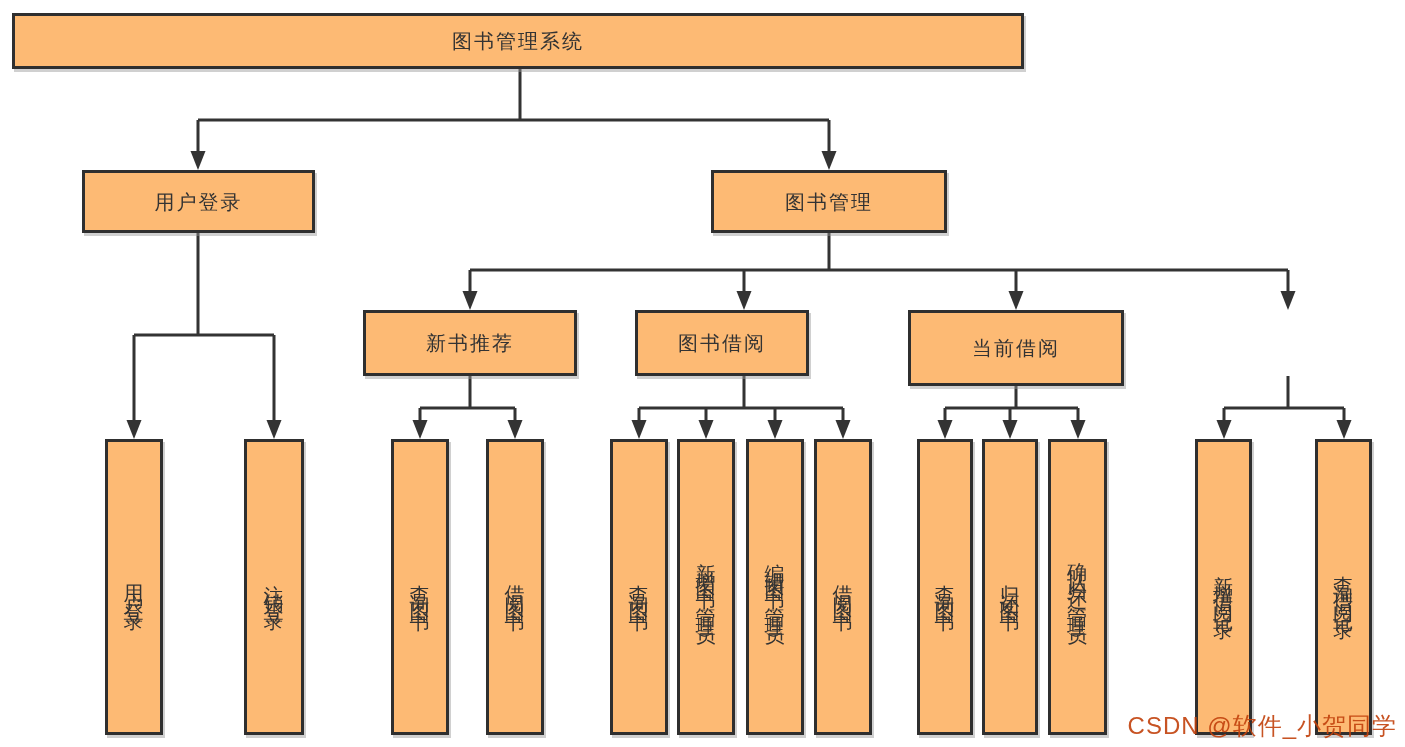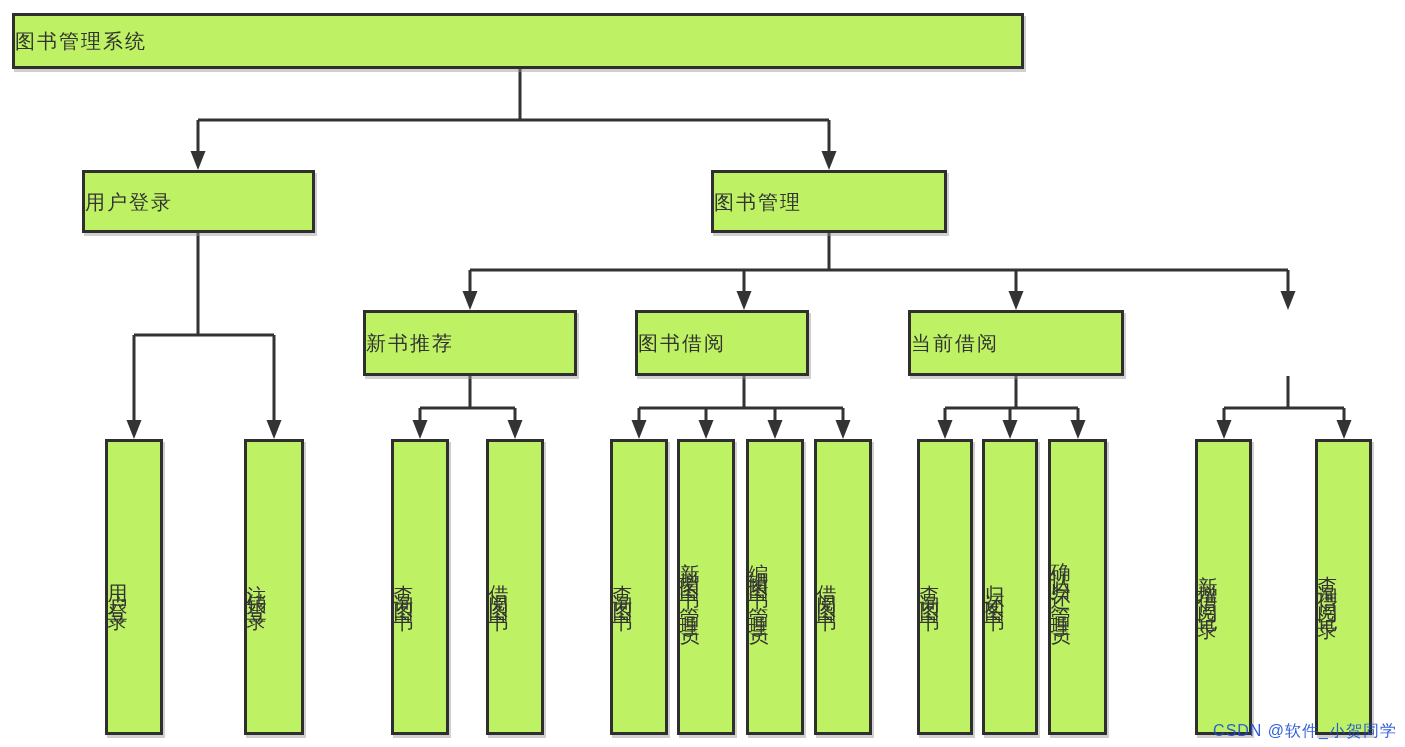--- a/index.html
+++ b/index.html
@@ -2,34 +2,34 @@
 <html><head>
 <meta charset="utf-8">
 <style>
   html,body{margin:0;padding:0;background:#ffffff;}
   .stage{
     position:relative;width:1405px;height:747px;background:#ffffff;
     font-family:"Liberation Sans", sans-serif;overflow:hidden;
   }
   .wires{position:absolute;left:0;top:0;width:1405px;height:747px;}
   .box{
-    position:absolute;box-sizing:border-box;background:#bef264;
-    border:3px solid #2f2f2f;display:flex;align-items:center;justify-content:flex-start;
+    position:absolute;box-sizing:border-box;background:#fdba74;
+    border:3px solid #2f2f2f;display:flex;align-items:center;justify-content:center;
     box-shadow:2px 3px 0 rgba(150,150,150,0.45);z-index:2;
   }
   .box .lbl{
     color:#333333;font-size:20px;letter-spacing:2px;white-space:nowrap;line-height:1;
   }
   .box.v .lbl{
     writing-mode:vertical-rl;text-orientation:mixed;
     letter-spacing:9px;font-size:20px;
   }
   .watermark{
     position:absolute;right:8px;bottom:5px;z-index:6;
-    font-size:16px;letter-spacing:1px;color:#1d4ed8;opacity:0.9;margin-left:40px;
+    font-size:24px;letter-spacing:1px;color:#c2410c;opacity:0.9;margin-left:40px;
   }
 </style>
 </head>
 <body>
 
 <div class="stage">
 
   <svg class="wires" viewBox="0 0 1405 747" xmlns="http://www.w3.org/2000/svg">
     <g stroke="#333333" stroke-width="3" fill="none">
 
@@ -80,21 +80,21 @@
   <div class="box" style="left:363px;top:310px;width:214px;height:66px">
     <span class="lbl">新书推荐</span>
   </div>
 
   <div class="box" style="left:711px;top:170px;width:236px;height:63px">
     <span class="lbl">图书管理</span>
   </div>
   <div class="box" style="left:635px;top:310px;width:174px;height:66px">
     <span class="lbl">图书借阅</span>
   </div>
-  <div class="box" style="left:908px;top:310px;width:216px;height:66px">
+  <div class="box" style="left:908px;top:310px;width:216px;height:76px">
     <span class="lbl">当前借阅</span>
   </div>
 
   <div class="box v" style="left:105px;top:439px;width:58px;height:296px">
     <span class="lbl">用户登录</span>
   </div>
   <div class="box v" style="left:244px;top:439px;width:60px;height:296px">
     <span class="lbl">注销登录</span>
   </div>
 

